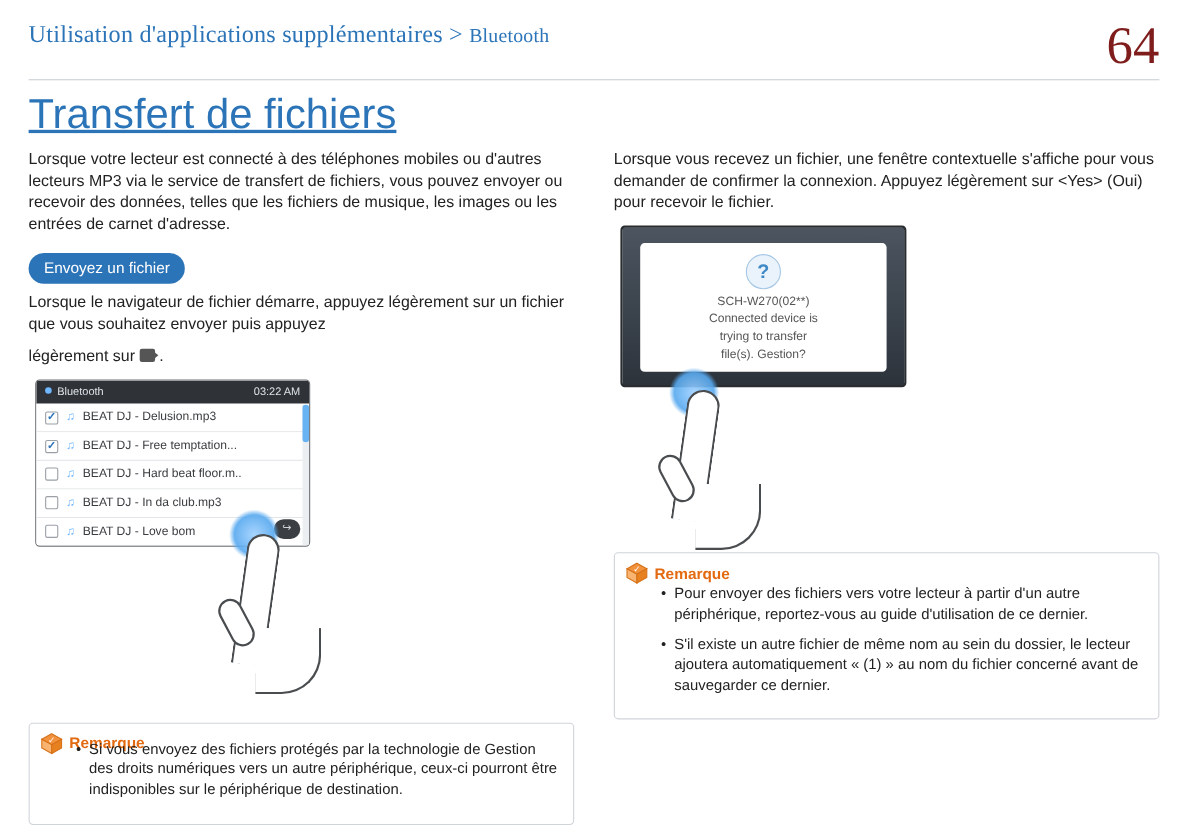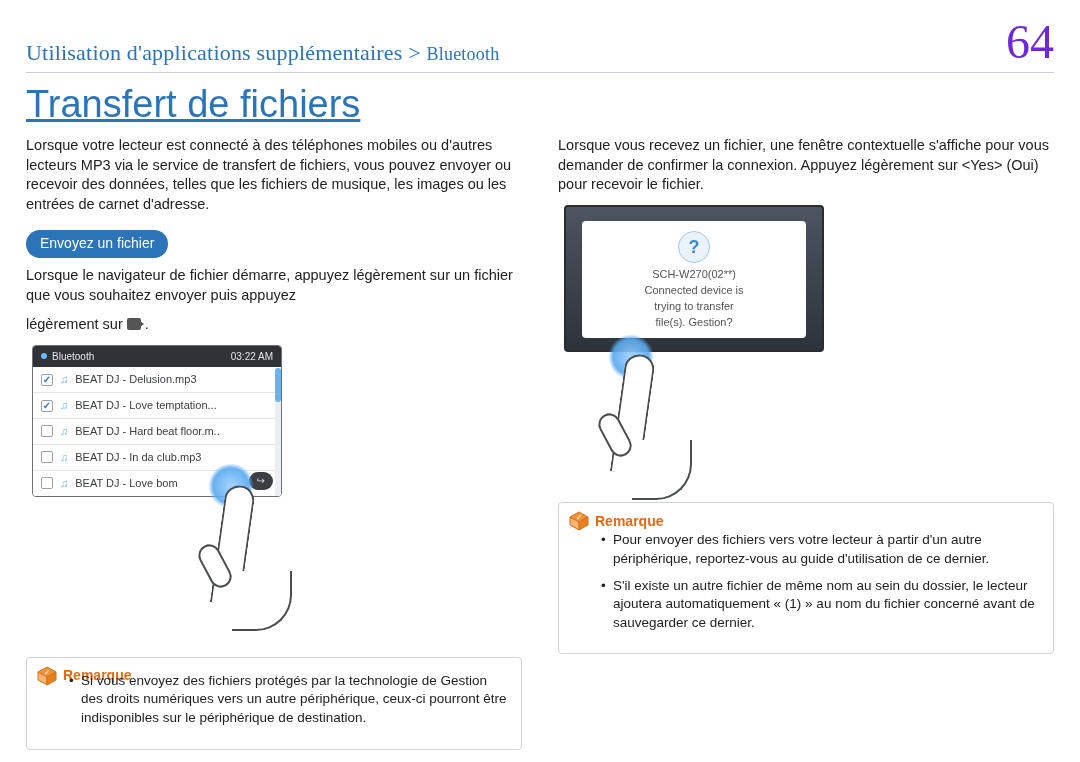--- a/index.html
+++ b/index.html
@@ -1,21 +1,21 @@
 <!DOCTYPE html>
 <html><head>
 <meta charset="utf-8">
 <style>
   * { box-sizing: border-box; margin: 0; padding: 0; }
   html, body { width: 1080px; height: 762px; font-family: Arial, Helvetica, sans-serif; background: #fff; color: #222; }
   .page { position: relative; width: 1080px; height: 762px; padding: 18px 26px 20px 26px; }
-  .header { display: flex; justify-content: space-between; align-items: flex-end; border-bottom: 1px solid #c9cfd6; padding-bottom: 6px; margin-bottom: 10px; }
+  .header { display: flex; justify-content: space-between; align-items: flex-start; border-bottom: 1px solid #c9cfd6; padding-bottom: 6px; margin-bottom: 10px; }
   .breadcrumb { font-family: Georgia, 'Times New Roman', serif; color: #2b74b8; font-size: 22px; letter-spacing: .2px; }
   .breadcrumb .sub { font-size: 18px; }
-  .page-number { font-family: Georgia, 'Times New Roman', serif; color: #6d28d9; font-size: 48px; line-height: 1; font-weight: 400; }
+  .page-number { font-family: Georgia, 'Times New Roman', serif; color: #7f1d1d; font-size: 48px; line-height: 1; font-weight: 400; }
   .title { font-family: Arial, Helvetica, sans-serif; color: #2b74b8; font-size: 38px; font-weight: 400; margin: 8px 0 10px 0; text-decoration: underline; }
   .columns { display: flex; gap: 36px; }
   .col { flex: 1; font-size: 14.5px; line-height: 1.35; color: #222; }
   .col p { margin-bottom: 10px; }
   .pill { display: inline-block; background: #2b74b8; color: #fff; padding: 4px 14px 5px 14px; border-radius: 14px; font-size: 14px; margin: 6px 0 8px 0; }
   .legerement { margin-bottom: 8px; }
   .send-icon { display: inline-block; width: 14px; height: 12px; background: #555; border-radius: 2px; vertical-align: -1px; position: relative; }
   .send-icon::after { content: ""; position: absolute; right: -3px; top: 2px; width: 0; height: 0; border-left: 5px solid #555; border-top: 4px solid transparent; border-bottom: 4px solid transparent; }
 
   
@@ -99,21 +99,21 @@
         </div>
         <div class="file-list">
           <div class="file-row">
               <span class="chk on"></span>
               <span class="note-icon">♫</span>
               <span>BEAT DJ - Delusion.mp3</span>
             </div>
           <div class="file-row">
               <span class="chk on"></span>
               <span class="note-icon">♫</span>
-              <span>BEAT DJ - Love temptation...</span>
+              <span>BEAT DJ - Free temptation...</span>
             </div>
           <div class="file-row">
               <span class="chk"></span>
               <span class="note-icon">♫</span>
               <span>BEAT DJ - Hard beat floor.m..</span>
             </div>
           <div class="file-row">
               <span class="chk"></span>
               <span class="note-icon">♫</span>
               <span>BEAT DJ - In da club.mp3</span>

